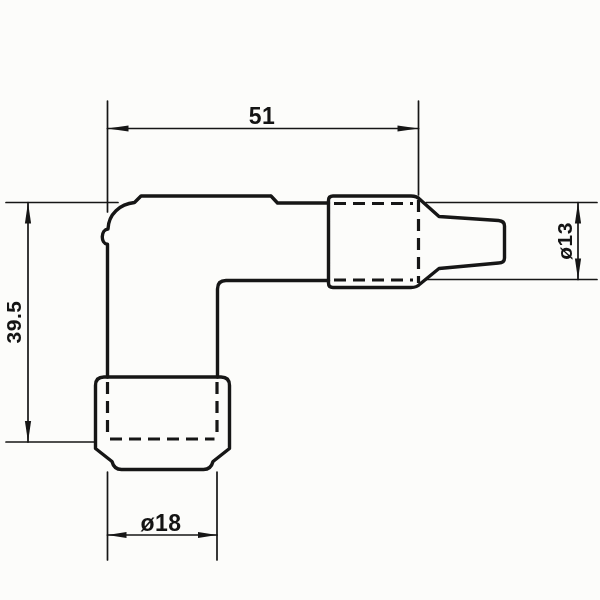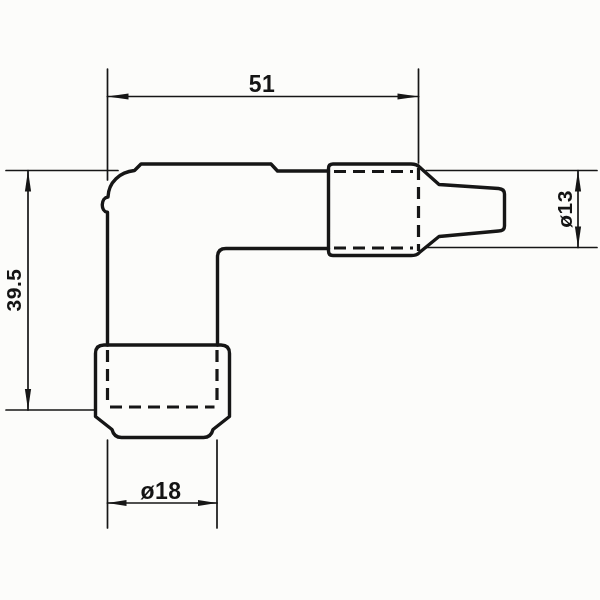--- a/index.html
+++ b/index.html
@@ -1,21 +1,21 @@
 <!DOCTYPE html>
 <html><head>
 <meta charset="utf-8">
 <style>
   html, body {
     margin: 0; padding: 0;
     width: 600px; height: 600px;
     background: #fcfcfa;
     overflow: hidden;
   }
-  .sheet { width: 600px; height: 476px; position: relative; }
+  .sheet { width: 600px; height: 476px; position: relative; margin-top: 32px; }
   svg { display: block; }
   .dim-label {
     font-family: "Liberation Sans", "DejaVu Sans", sans-serif;
     font-weight: 700;
     fill: #141414;
   }
   .lbl-lg { font-size: 23px; letter-spacing: 0.5px; }
   .lbl-md { font-size: 21px; letter-spacing: 0.5px; }
 </style>
 </head>

